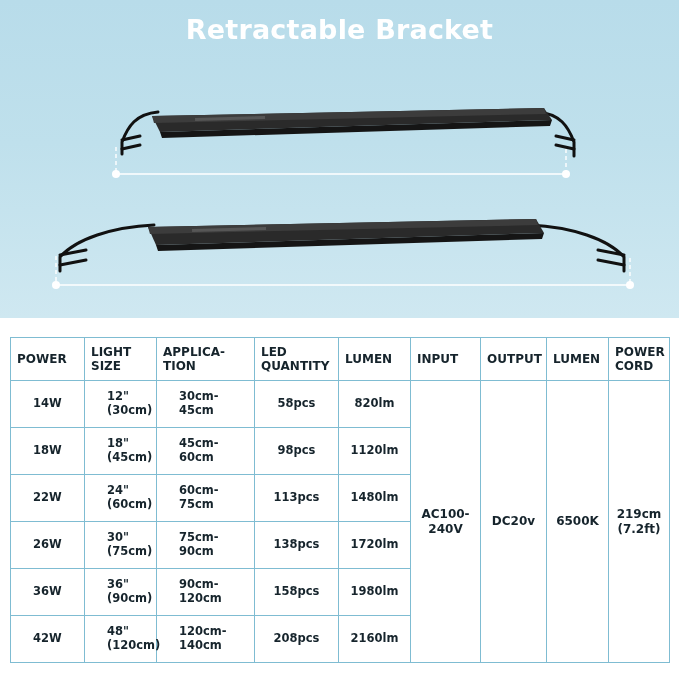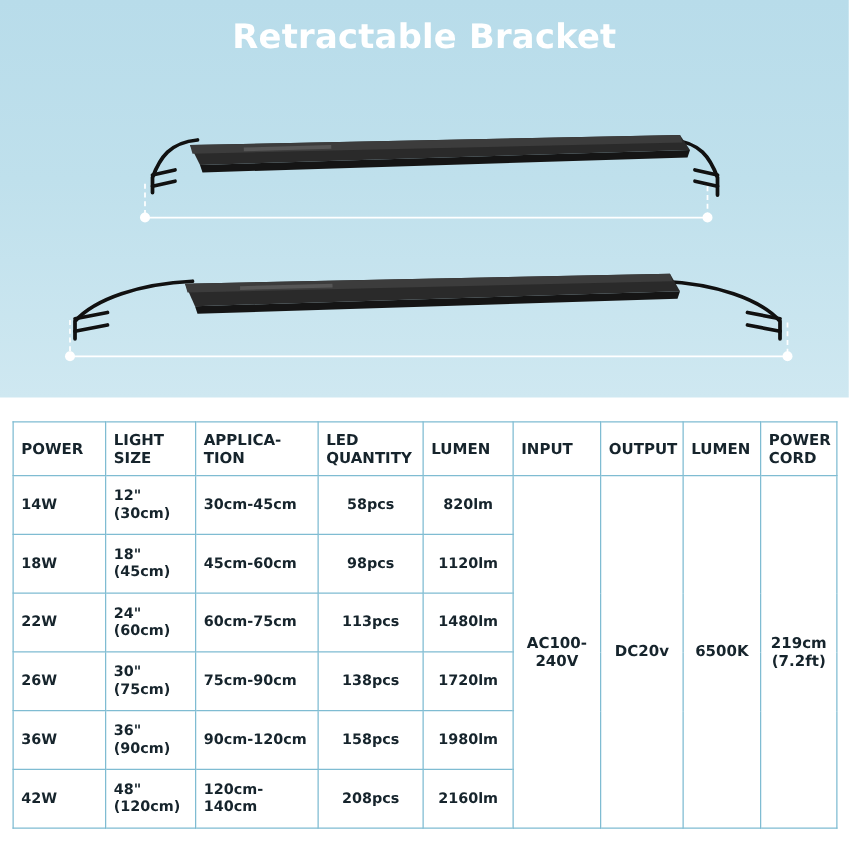--- a/index.html
+++ b/index.html
@@ -100,21 +100,21 @@
   table.spec thead th.left {
     text-align: left;
     padding-left: 6px;
   }
   table.spec tbody td {
     height: 46px;
     background: #ffffff;
   }
   table.spec tbody td.left {
     text-align: left;
-    padding-left: 6px;
+    padding-left: 22px;
   }
   table.spec tbody td.merged {
     font-size: 12px;
   }
   .col1 { width: 74px; }
   .col2 { width: 72px; }
   .col3 { width: 98px; }
   .col4 { width: 84px; }
   .col5 { width: 72px; }
   .col6 { width: 70px; }

